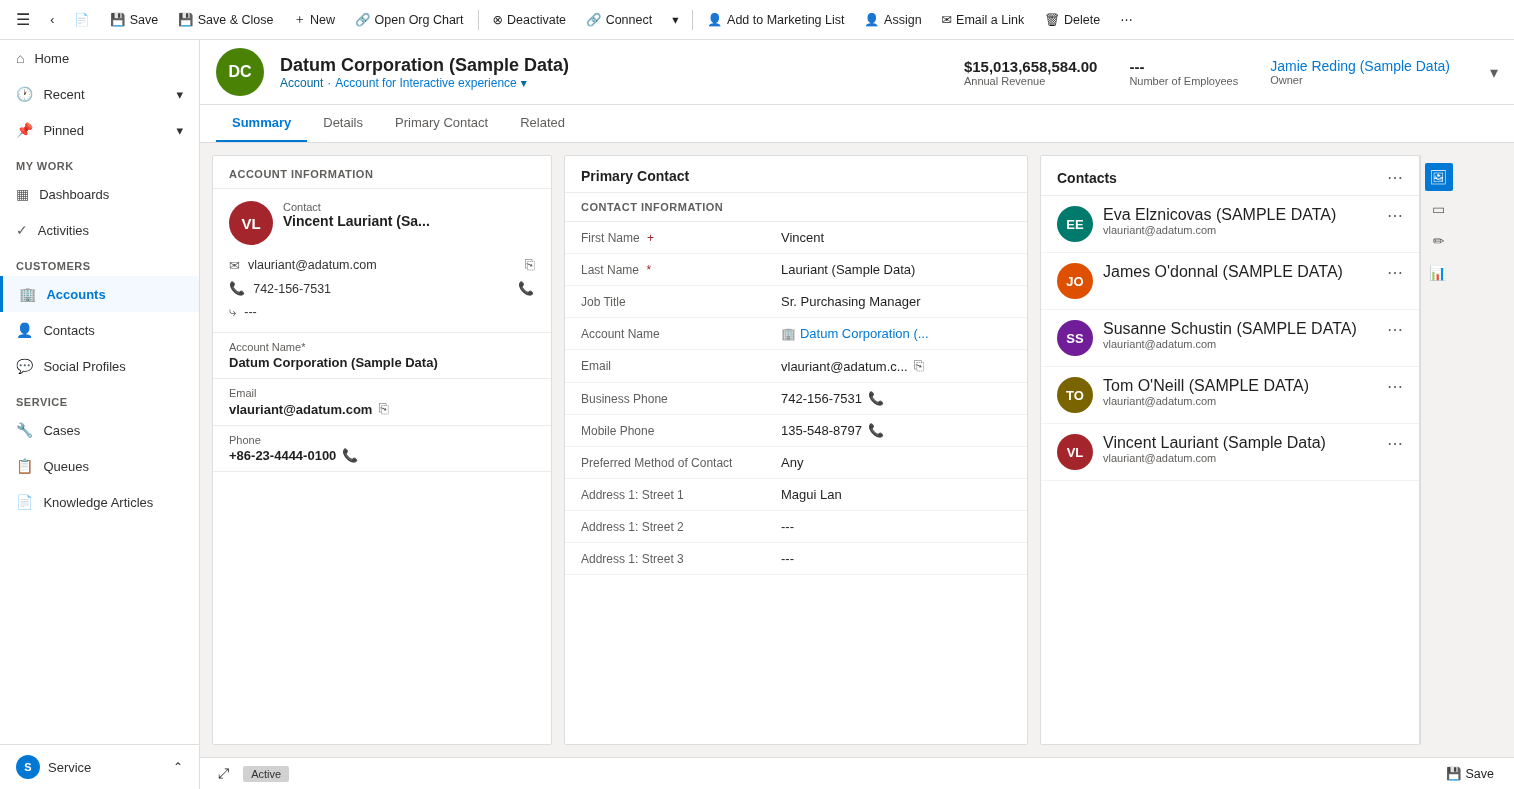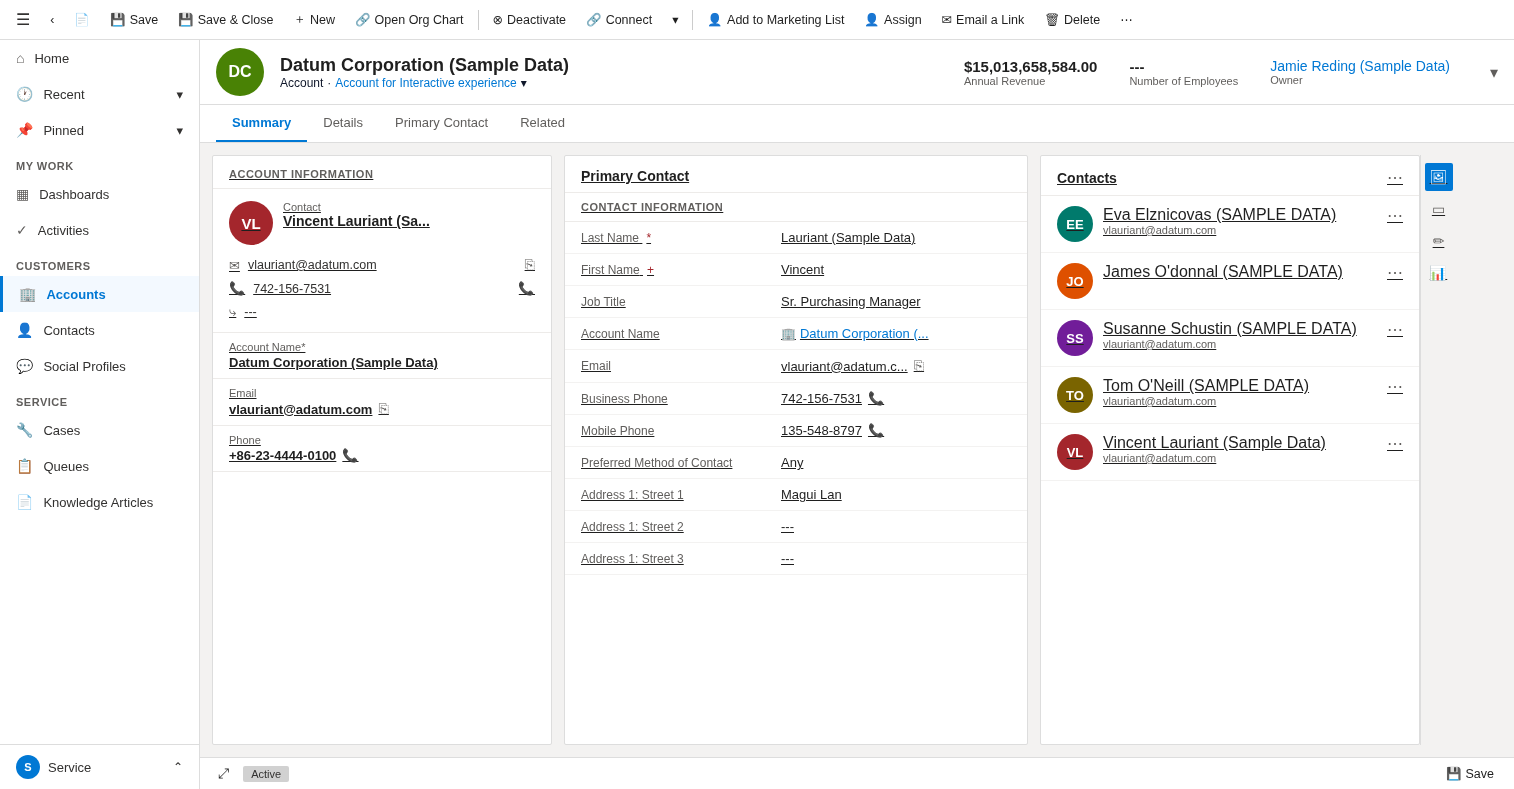--- a/index.html
+++ b/index.html
@@ -26,36 +26,36 @@
 
     
     .content-area { flex: 1; display: flex; flex-direction: column; overflow: hidden; }
 
     
     .record-header { background: #fff; border-bottom: 1px solid #ddd; padding: 8px 16px; display: flex; align-items: center; gap: 16px; flex-shrink: 0; }
     .record-avatar { width: 48px; height: 48px; border-radius: 50%; background: #498205; color: #fff; display: flex; align-items: center; justify-content: center; font-size: 16px; font-weight: 700; flex-shrink: 0; }
     .record-title-block { flex: 1; }
     .record-title { font-size: 18px; font-weight: 600; color: #1f1f1f; }
     .record-subtitle { font-size: 12px; color: #605e5c; display: flex; align-items: center; gap: 4px; }
-    .record-subtitle span { color: #0f172a; }
+    .record-subtitle span { color: #0369a1; }
     .record-subtitle .link { color: #0078d4; cursor: pointer; }
     .header-fields { display: flex; gap: 32px; align-items: center; }
     .header-field { text-align: left; }
     .header-field-value { font-size: 15px; font-weight: 600; color: #1f1f1f; }
     .header-field-label { font-size: 11px; color: #605e5c; }
     .header-field-link { font-size: 14px; color: #0078d4; cursor: pointer; font-weight: 500; }
     .header-expand { font-size: 16px; color: #605e5c; cursor: pointer; margin-left: 8px; }
 
     
     .tabs-bar { background: #fff; border-bottom: 1px solid #ddd; padding: 0 16px; display: flex; gap: 0; flex-shrink: 0; }
     .tab { padding: 10px 16px; cursor: pointer; font-size: 13px; color: #605e5c; border-bottom: 2px solid transparent; }
     .tab.active { color: #0078d4; border-bottom: 2px solid #0078d4; font-weight: 600; }
 
     
-    .record-body { flex: 1; display: flex; gap: 12px; padding: 12px; overflow-y: auto; background: #f3f2f1; text-decoration: underline; }
+    .record-body { flex: 1; display: flex; gap: 12px; padding: 12px; overflow-y: auto; background: #f3f2f1; }
 
     
     .panel { background: #fff; border: 1px solid #ddd; border-radius: 2px; flex: 1; overflow-y: auto; }
     .panel-title { font-size: 11px; font-weight: 700; color: #605e5c; text-transform: uppercase; letter-spacing: 0.5px; padding: 12px 16px 8px; border-bottom: 1px solid #edebe9; }
     .contact-avatar { width: 44px; height: 44px; border-radius: 50%; background: #a4262c; color: #fff; display: flex; align-items: center; justify-content: center; font-size: 15px; font-weight: 700; flex-shrink: 0; }
     .contact-card-row { display: flex; align-items: center; gap: 8px; padding: 4px 0; font-size: 12.5px; color: #323130; }
     .contact-card-row .icon { color: #605e5c; font-size: 13px; }
     .contact-card-row .action-icon { margin-left: auto; color: #605e5c; font-size: 13px; cursor: pointer; }
 
     .field-block { padding: 8px 16px; }
@@ -320,32 +320,32 @@
 
 
       </div>
 
       <div class="panel primary-panel">
         <div class="primary-panel-title">Primary Contact</div>
         <div class="contact-info-title">CONTACT INFORMATION</div>
 
         <div class="ci-row">
           <div class="ci-label">
+            <span>First Name</span>
+            <span class="ci-required">+</span>
+          </div>
+          <div class="ci-value">Vincent</div>
+        </div>
+
+        <div class="ci-row">
+          <div class="ci-label">
             <span>Last Name</span>
             <span class="ci-required"> *</span>
           </div>
           <div class="ci-value">Lauriant (Sample Data)</div>
-        </div>
-
-        <div class="ci-row">
-          <div class="ci-label">
-            <span>First Name</span>
-            <span class="ci-required">+</span>
-          </div>
-          <div class="ci-value">Vincent</div>
         </div>
 
         <div class="ci-row">
           <div class="ci-label">Job Title</div>
           <div class="ci-value">Sr. Purchasing Manager</div>
         </div>
 
         <div class="ci-row">
           <div class="ci-label">Account Name</div>
           <div class="ci-value">

